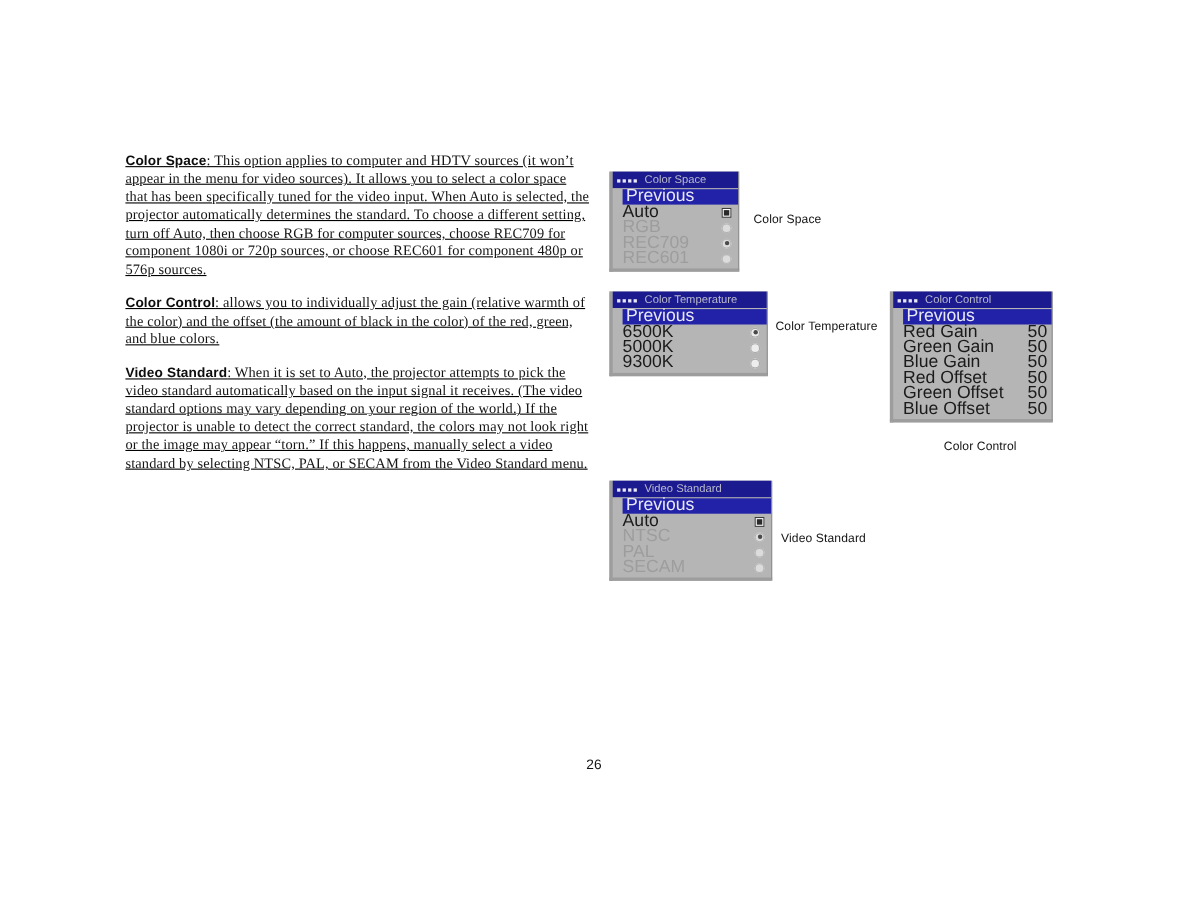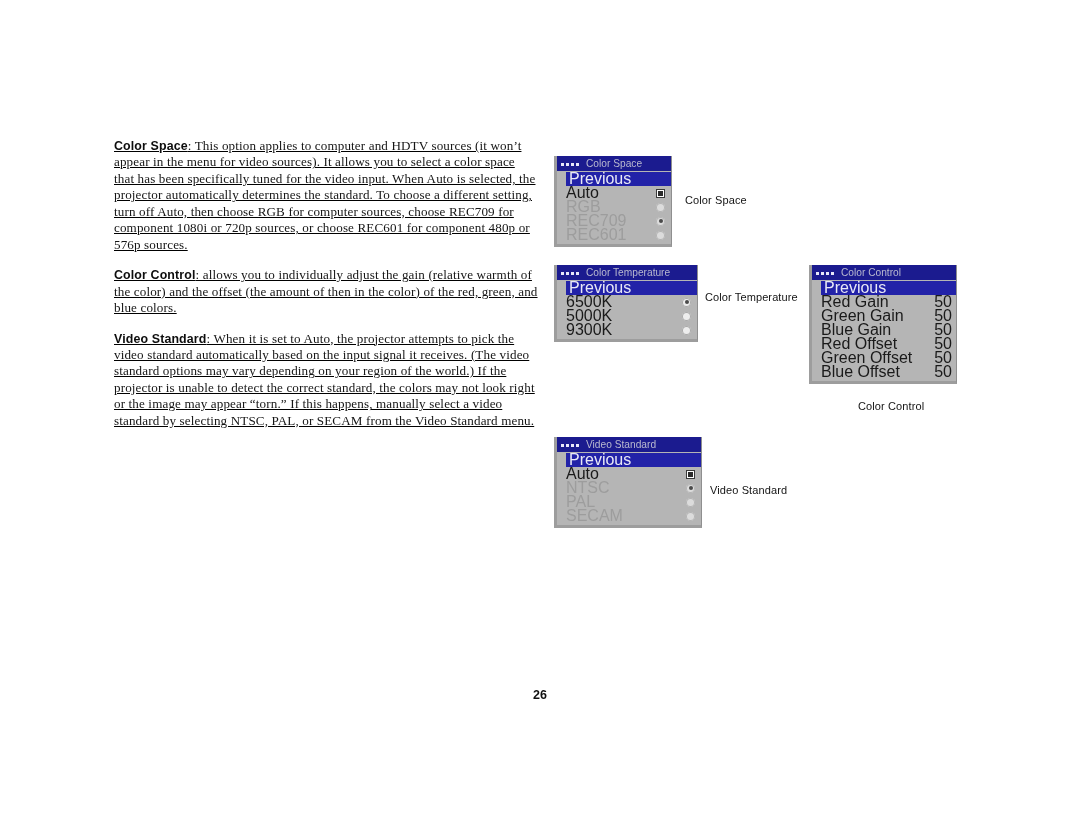--- a/index.html
+++ b/index.html
@@ -48,21 +48,21 @@
   }
 
   
   .page-number {
     position: absolute;
     left: 512px;
     top: 688px;
     width: 56px;
     text-align: center;
     font-family: "Liberation Sans", sans-serif;
-    font-weight: bold;
+    font-weight: normal;
     font-size: 12.5px;
     color: #111111;
   }
 
   
   .osd {
     position: absolute;
     background: #b5b5b5;
     border-left: 3px solid #9d9d9d;
     border-bottom: 3px solid #9d9d9d;
@@ -184,21 +184,21 @@
 </head>
 <body>
 
 <div class="page">
 
   <div class="text-col">
 
     <p class="para"><span class="lead">Color Space</span><span>: This option applies to computer and HDTV sources (it won’t appear in the menu for video sources). It allows you to select a color space that has been specifically tuned for the video input. When Auto is selected, the projector automatically determines the standard. To choose a different setting, turn off Auto, then choose RGB for computer sources, choose REC709 for component 1080i or 720p sources, or choose REC601 for component 480p or 576p sources.</span></p>
 
 
-    <p class="para"><span class="lead">Color Control</span><span>: allows you to individually adjust the gain (relative warmth of the color) and the offset (the amount of then in the color) of the red, green, and blue colors.</span></p>
+    <p class="para"><span class="lead">Color Control</span><span>: allows you to individually adjust the gain (relative warmth of the color) and the offset (the amount of black in the color) of the red, green, and blue colors.</span></p>
 
     <p class="para"><span class="lead">Video Standard</span><span>: When it is set to Auto, the projector attempts to pick the video standard automatically based on the input signal it receives. (The video standard options may vary depending on your region of the world.) If the projector is unable to detect the correct standard, the colors may not look right or the image may appear “torn.” If this happens, manually select a video standard by selecting NTSC, PAL, or SECAM from the Video Standard menu.</span></p>
 
   </div>
 
   <div class="osd" id="menu-color-space" style="left:554px; top:156px; width:118px;">
     <div class="osd-title">
       <span class="osd-dots">
           <i></i>
           <i></i>

